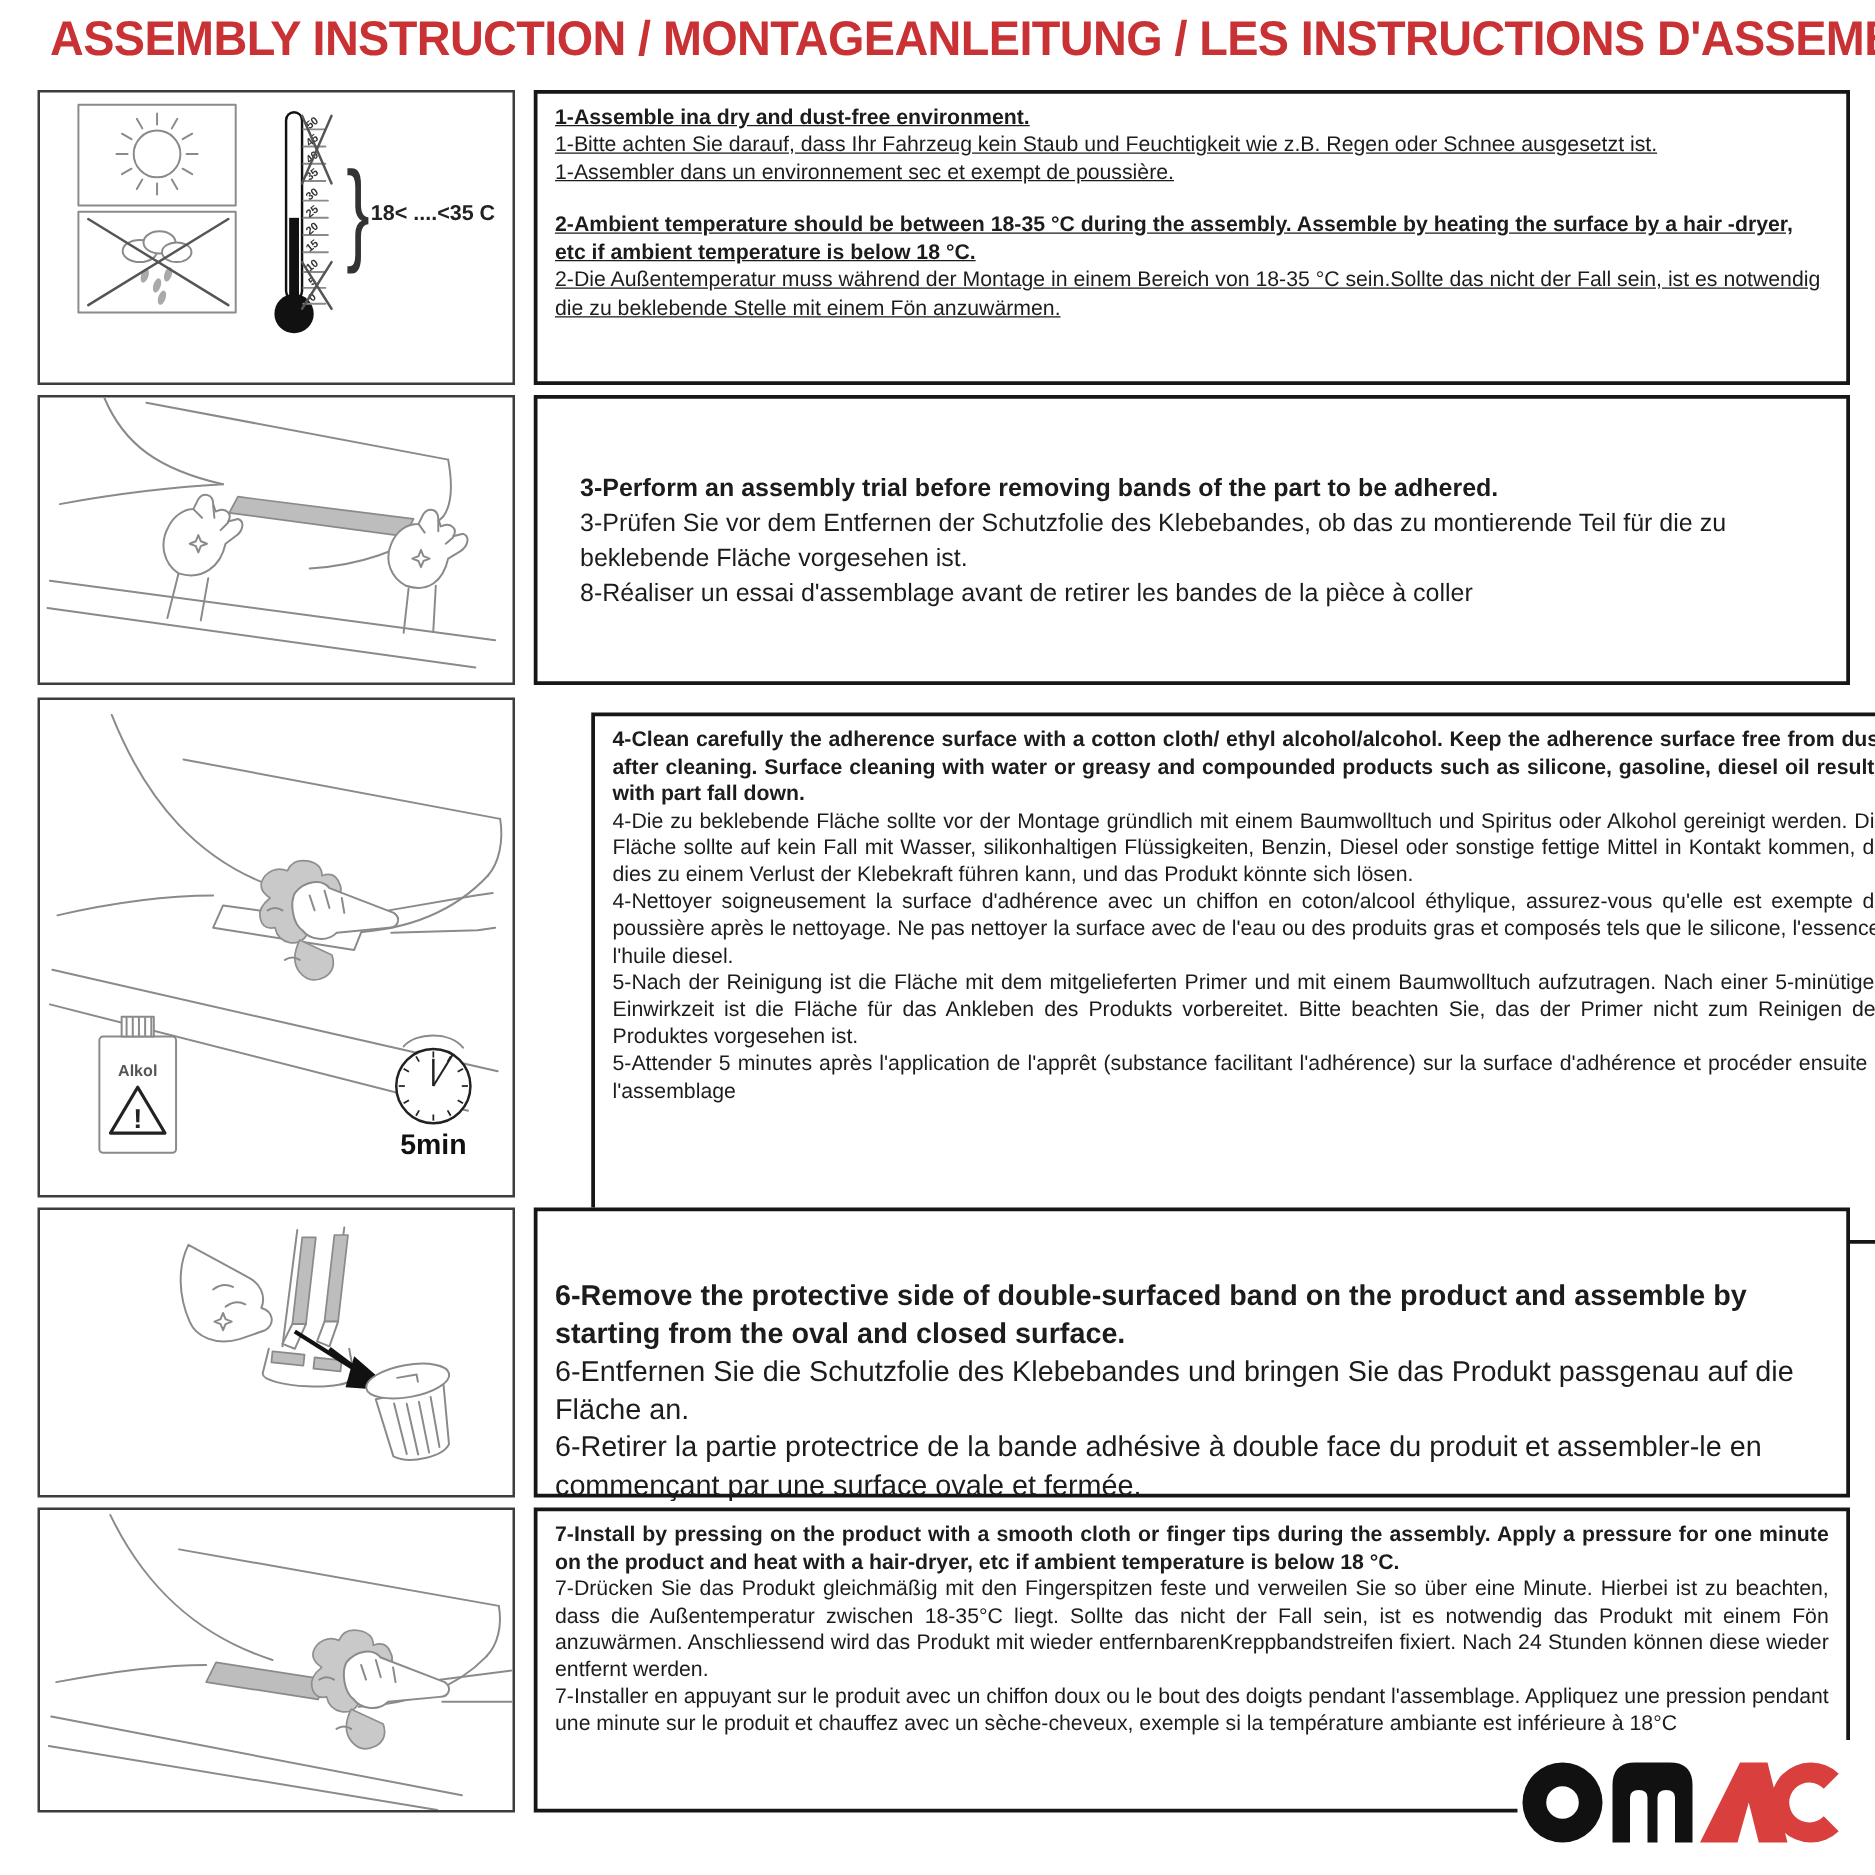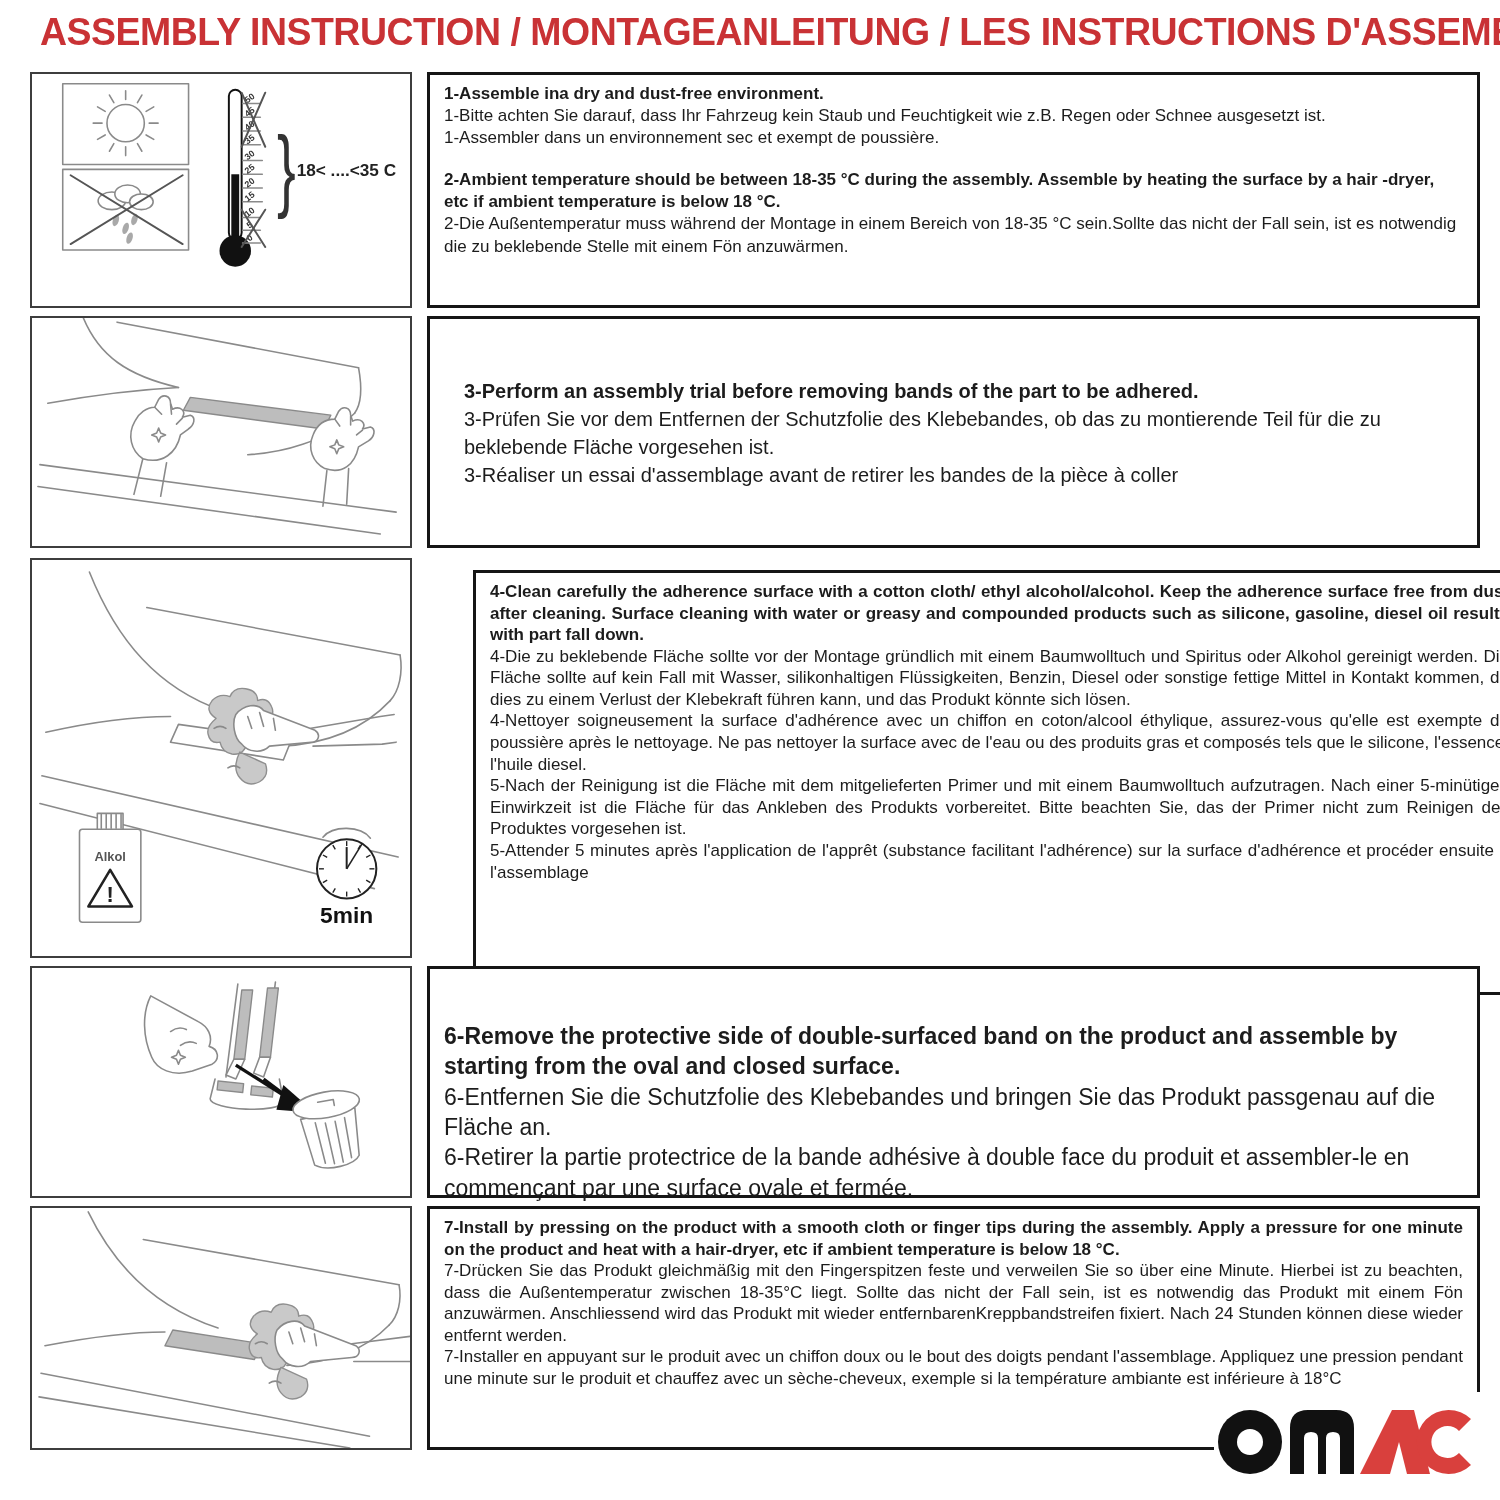--- a/index.html
+++ b/index.html
@@ -108,21 +108,21 @@
             <line x1="212" y1="19" x2="236" y2="74"></line>
               <line x1="236" y1="19" x2="212" y2="74"></line>
             <line x1="212" y1="138" x2="236" y2="176"></line>
               <line x1="236" y1="138" x2="212" y2="176"></line>
           </g>
           <text transform="translate(248,128) scale(0.62,1)" font-size="92" fill="#333">}</text>
           <text x="268" y="104" font-size="17.5" font-weight="700" fill="#222">18&lt; ....&lt;35 C</text>
         </g>
       </svg>
     </div>
-    <div class="txt t17" style="top:0;height:236px;">
+    <div class="txt t17" style="top:0;height:236px;text-decoration:underline;">
       <p class="b">1-Assemble ina dry and dust-free environment.</p>
       <p>1-Bitte achten Sie darauf, dass Ihr Fahrzeug kein Staub und Feuchtigkeit wie z.B. Regen oder Schnee ausgesetzt ist.</p>
       <p>1-Assembler dans un environnement sec et exempt de poussière.</p>
       <p class="b gap">2-Ambient temperature should be between 18-35 °C  during the assembly. Assemble by heating the surface by a hair -dryer, etc if ambient temperature is below 18 °C.</p>
       <p>2-Die Außentemperatur muss während der Montage in einem Bereich von 18-35 °C  sein.Sollte das nicht der Fall sein, ist es notwendig die zu beklebende Stelle mit einem Fön anzuwärmen.</p>
     </div>
   </div>
 
   <div class="row" style="top:316px;height:232px;">
     <div class="illus" style="top:0;height:232px;">
@@ -147,21 +147,21 @@
           <path class="wh" d="M296,152 C284,146 278,132 284,118 C288,108 296,102 306,102 L310,94 C314,88 322,90 322,98 L324,104 C332,100 338,106 334,112 L342,110 C348,112 346,120 340,124 L330,130 C326,148 314,158 296,152 Z"></path>
           <path class="ln" d="M306,102 L311,109 M322,99 L322,108 M334,113 L328,118"></path>
           <path class="ln" d="M298,154 L294,190 M320,152 L318,188"></path>
           <path class="wh" stroke-width="1.1" d="M306,128 l2,-5 2,5 5,2 -5,2 -2,5 -2,-5 -5,-2 z"></path>
         </g>
       </svg>
     </div>
     <div class="txt t25 pad-top" style="top:0;height:232px;">
       <p class="b">3-Perform an assembly trial before removing bands of the part to be adhered.</p>
       <p>3-Prüfen Sie vor dem Entfernen der Schutzfolie des Klebebandes, ob das zu montierende Teil für die zu beklebende Fläche vorgesehen ist.</p>
-      <p>3-Réaliser un essai d'assemblage avant de retirer les bandes de la pièce à coller</p>
+      <p>8-Réaliser un essai d'assemblage avant de retirer les bandes de la pièce à coller</p>
     </div>
   </div>
 
   <div class="row" style="top:558px;height:400px;">
     <div class="illus" style="top:0;height:400px;">
       <svg viewBox="0 0 382 380">
         <g class="ln">
           <path d="M58,2 C86,72 128,120 192,142"></path>
           <path d="M116,38 L372,86"></path>
           <path d="M372,86 C375,104 371,122 362,132"></path>

